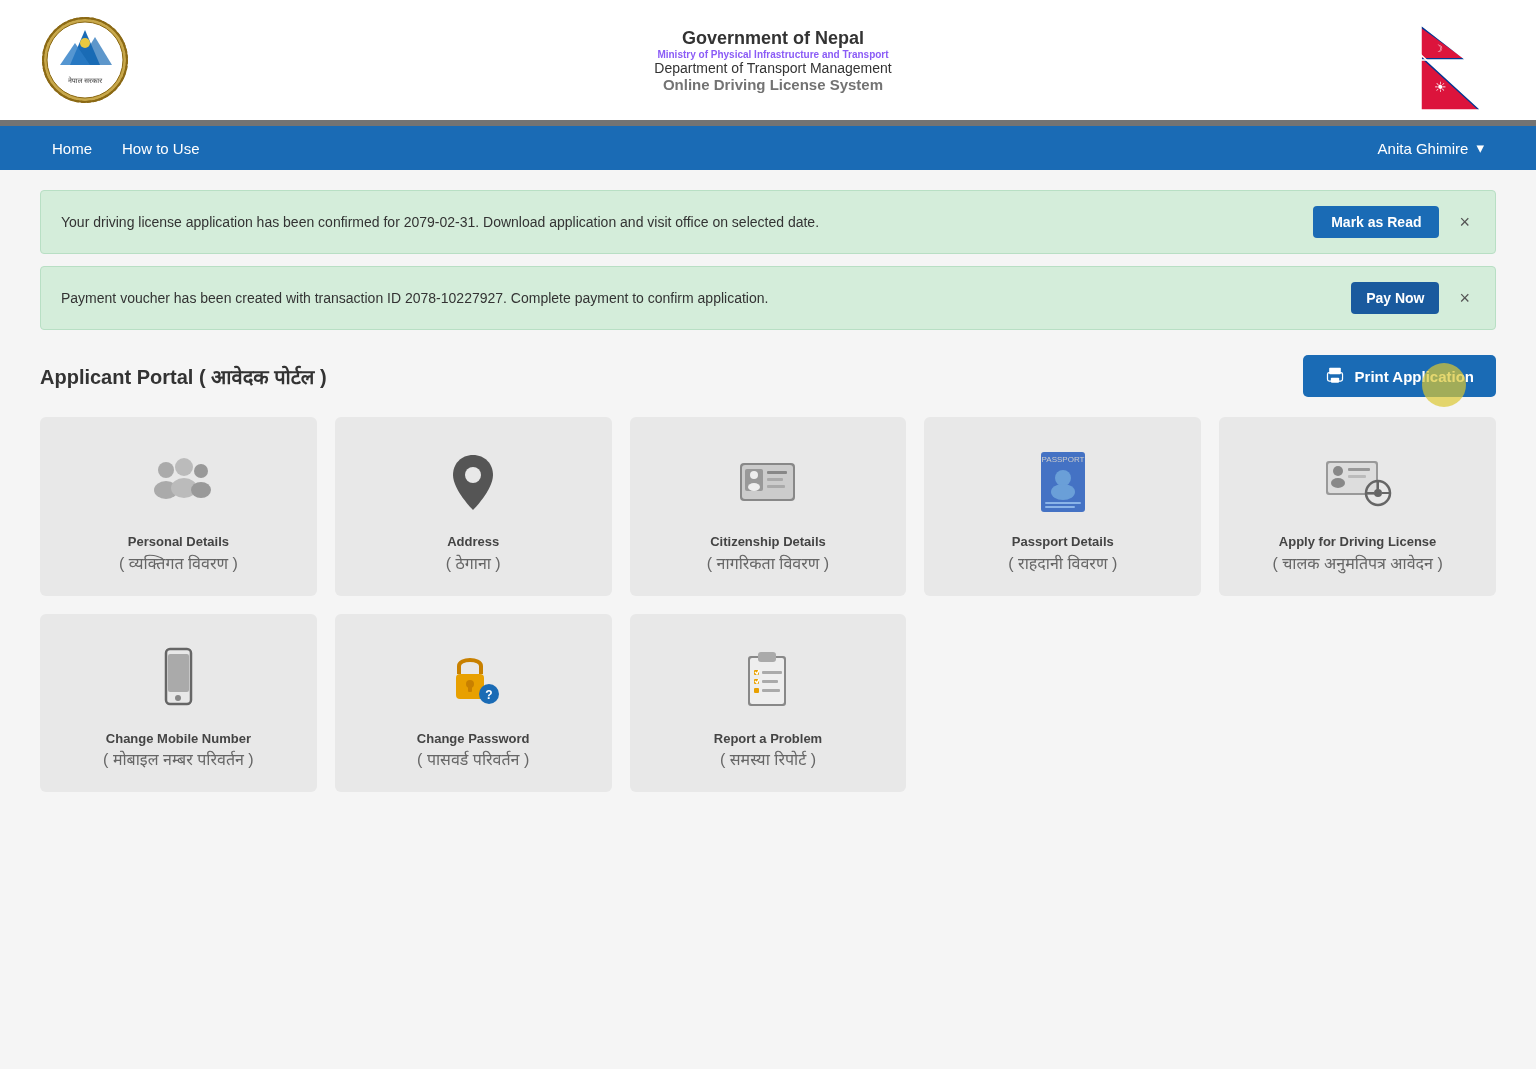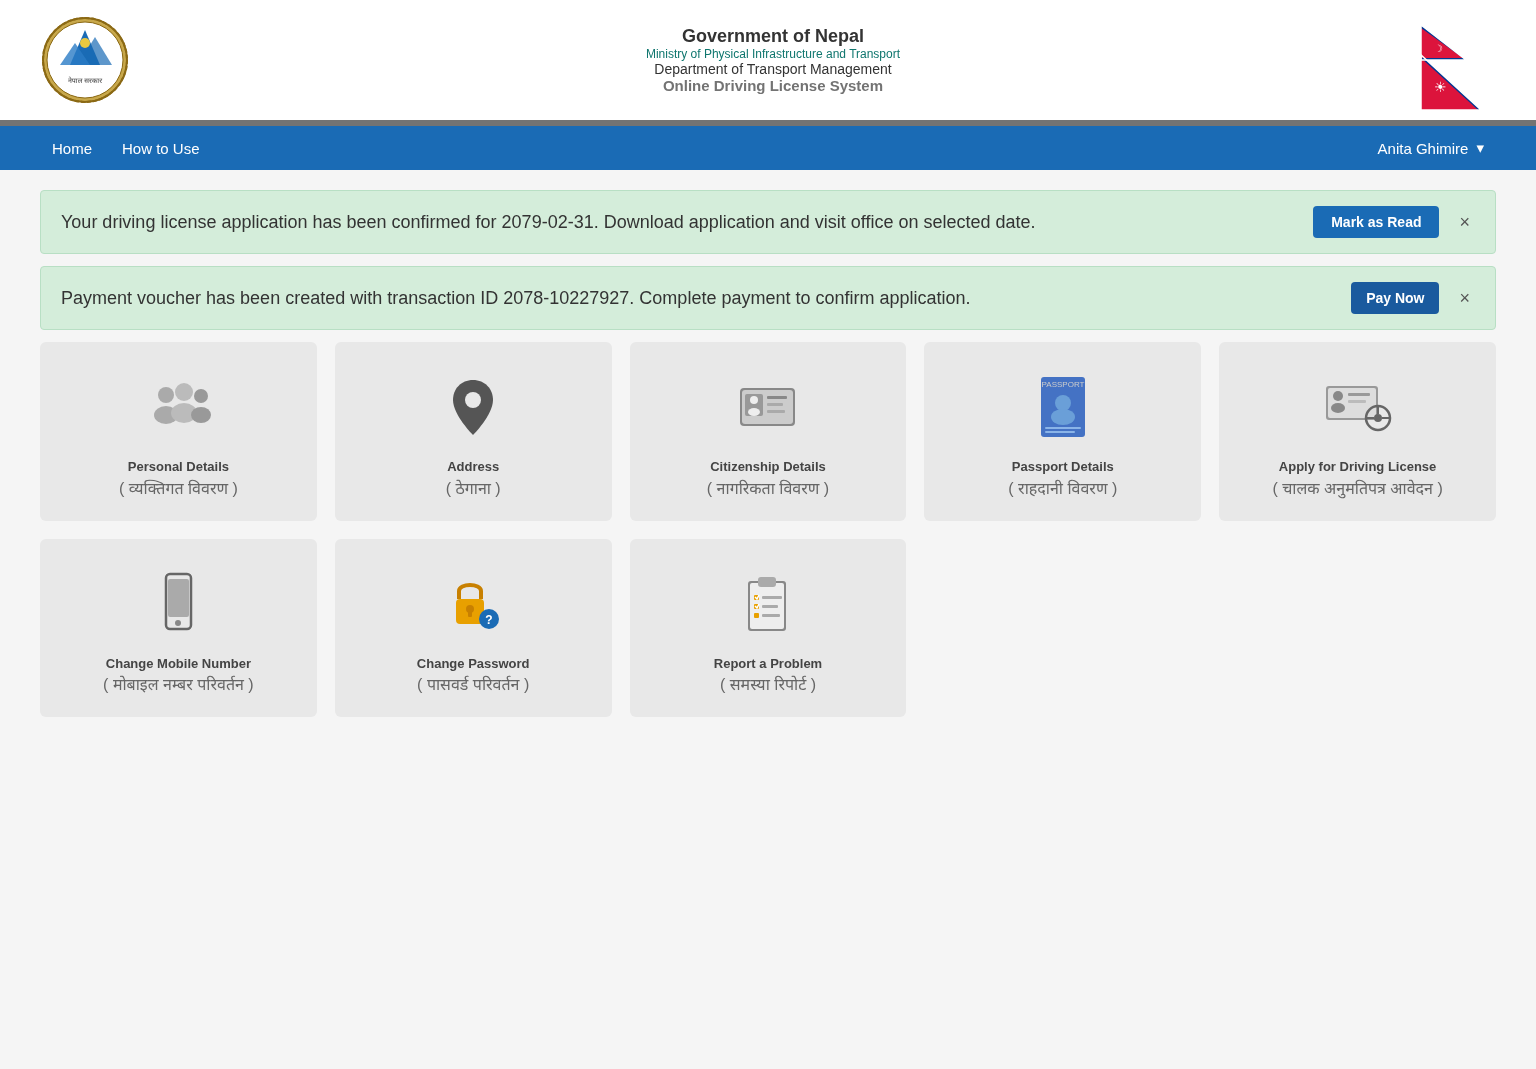--- a/index.html
+++ b/index.html
@@ -17,23 +17,23 @@
     .header-center {
       text-align: center;
       flex: 1;
     }
     .header-center .gov-title {
       font-size: 18px;
       font-weight: bold;
       color: #333;
     }
     .header-center .ministry-title {
-      font-size: 12px;
-      color: #0f766e;
-      font-weight: normal;
+      font-size: 10px;
+      color: #8b5cf6;
+      font-weight: bold;
     }
     .header-center .dept-title {
       font-size: 14px;
       color: #333;
     }
     .header-center .system-title {
       font-size: 15px;
       color: #737373;
       font-weight: bold;
     }
@@ -85,21 +85,21 @@
       border: 1px solid #b8dfc4;
       border-radius: 4px;
       padding: 15px 20px;
       margin-bottom: 12px;
       display: flex;
       align-items: center;
       justify-content: space-between;
       position: relative;
     }
     .alert-text {
-      font-size: 18px;
+      font-size: 14px;
       color: #333;
       flex: 1;
       margin-right: 20px;
     }
     .alert-actions {
       display: flex;
       align-items: center;
       gap: 15px;
     }
     .btn-mark-read {
@@ -290,20 +290,34 @@
   </div>
 
   <div class="alert">
     <span class="alert-text">Payment voucher has been created with transaction ID 2078-10227927. Complete payment to confirm application.</span>
     <div class="alert-actions">
       <button class="btn-pay-now">Pay Now</button>
       <button class="close-btn">×</button>
     </div>
   </div>
 
+  <div class="portal-header">
+    <span class="portal-title">Applicant Portal ( आवेदक पोर्टल )</span>
+    <button class="btn-print">
+
+      <svg width="20" height="20" viewBox="0 0 24 24" fill="white">
+        <rect x="5" y="2" width="14" height="8" rx="1" fill="white"></rect>
+        <rect x="3" y="8" width="18" height="10" rx="2" fill="none" stroke="white" stroke-width="1.5"></rect>
+        <rect x="7" y="14" width="10" height="6" rx="1" fill="white"></rect>
+        <circle cx="19" cy="12" r="1.5" fill="#1a6bb5"></circle>
+      </svg>
+      <span>Print Application</span>
+      <div class="cursor-highlight"></div>
+    </button>
+  </div>
 
   <div class="portal-grid">
 
     <div class="card">
       <div class="card-icon">
         <svg width="65" height="55" viewBox="0 0 65 55">
 
           <circle cx="20" cy="15" r="8" fill="#aaa"></circle>
           <ellipse cx="20" cy="35" rx="12" ry="9" fill="#aaa"></ellipse>
           <circle cx="38" cy="12" r="9" fill="#bbb"></circle>

